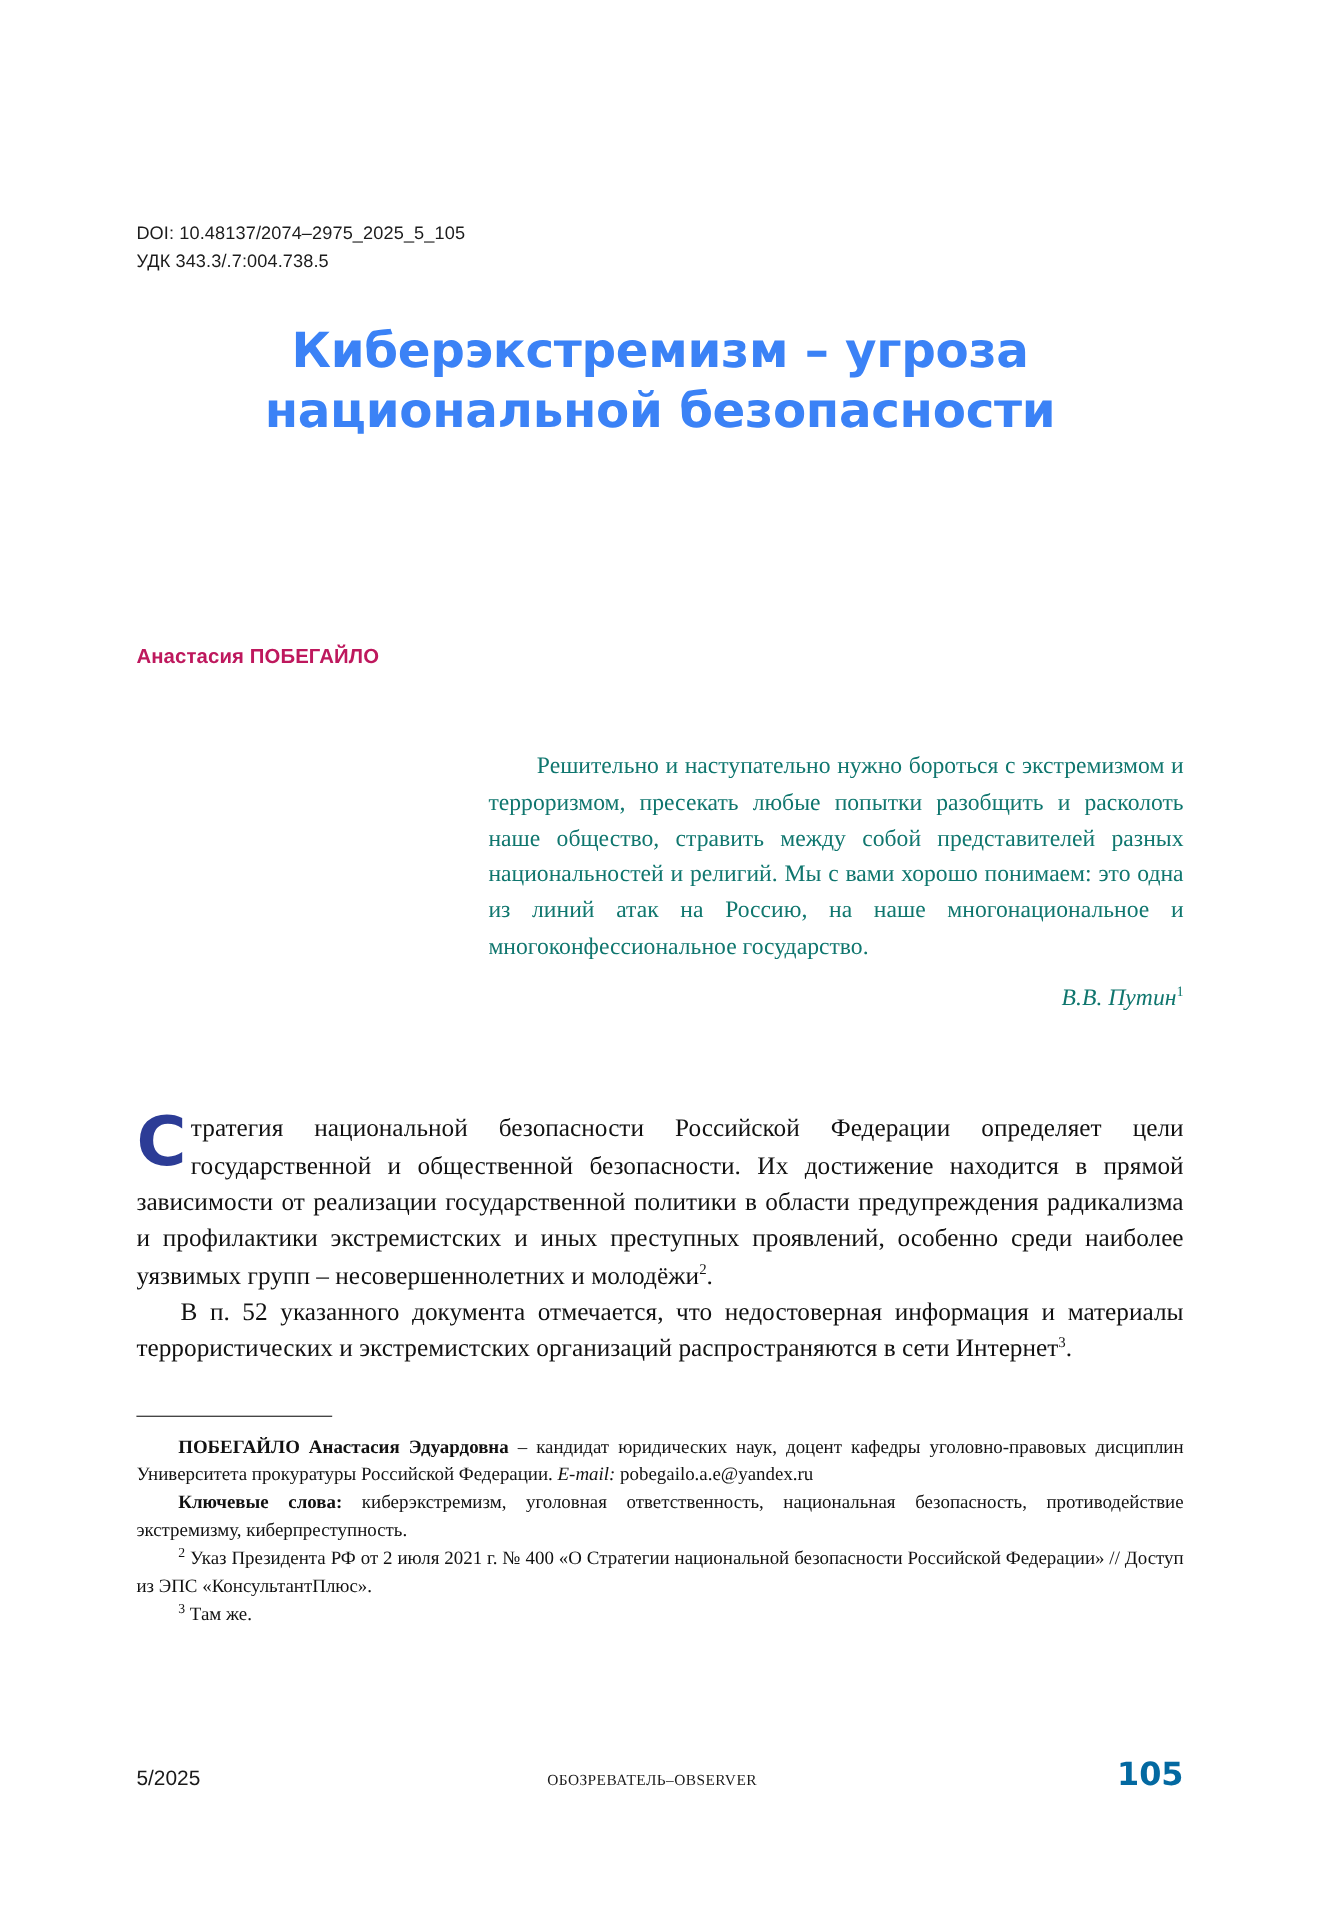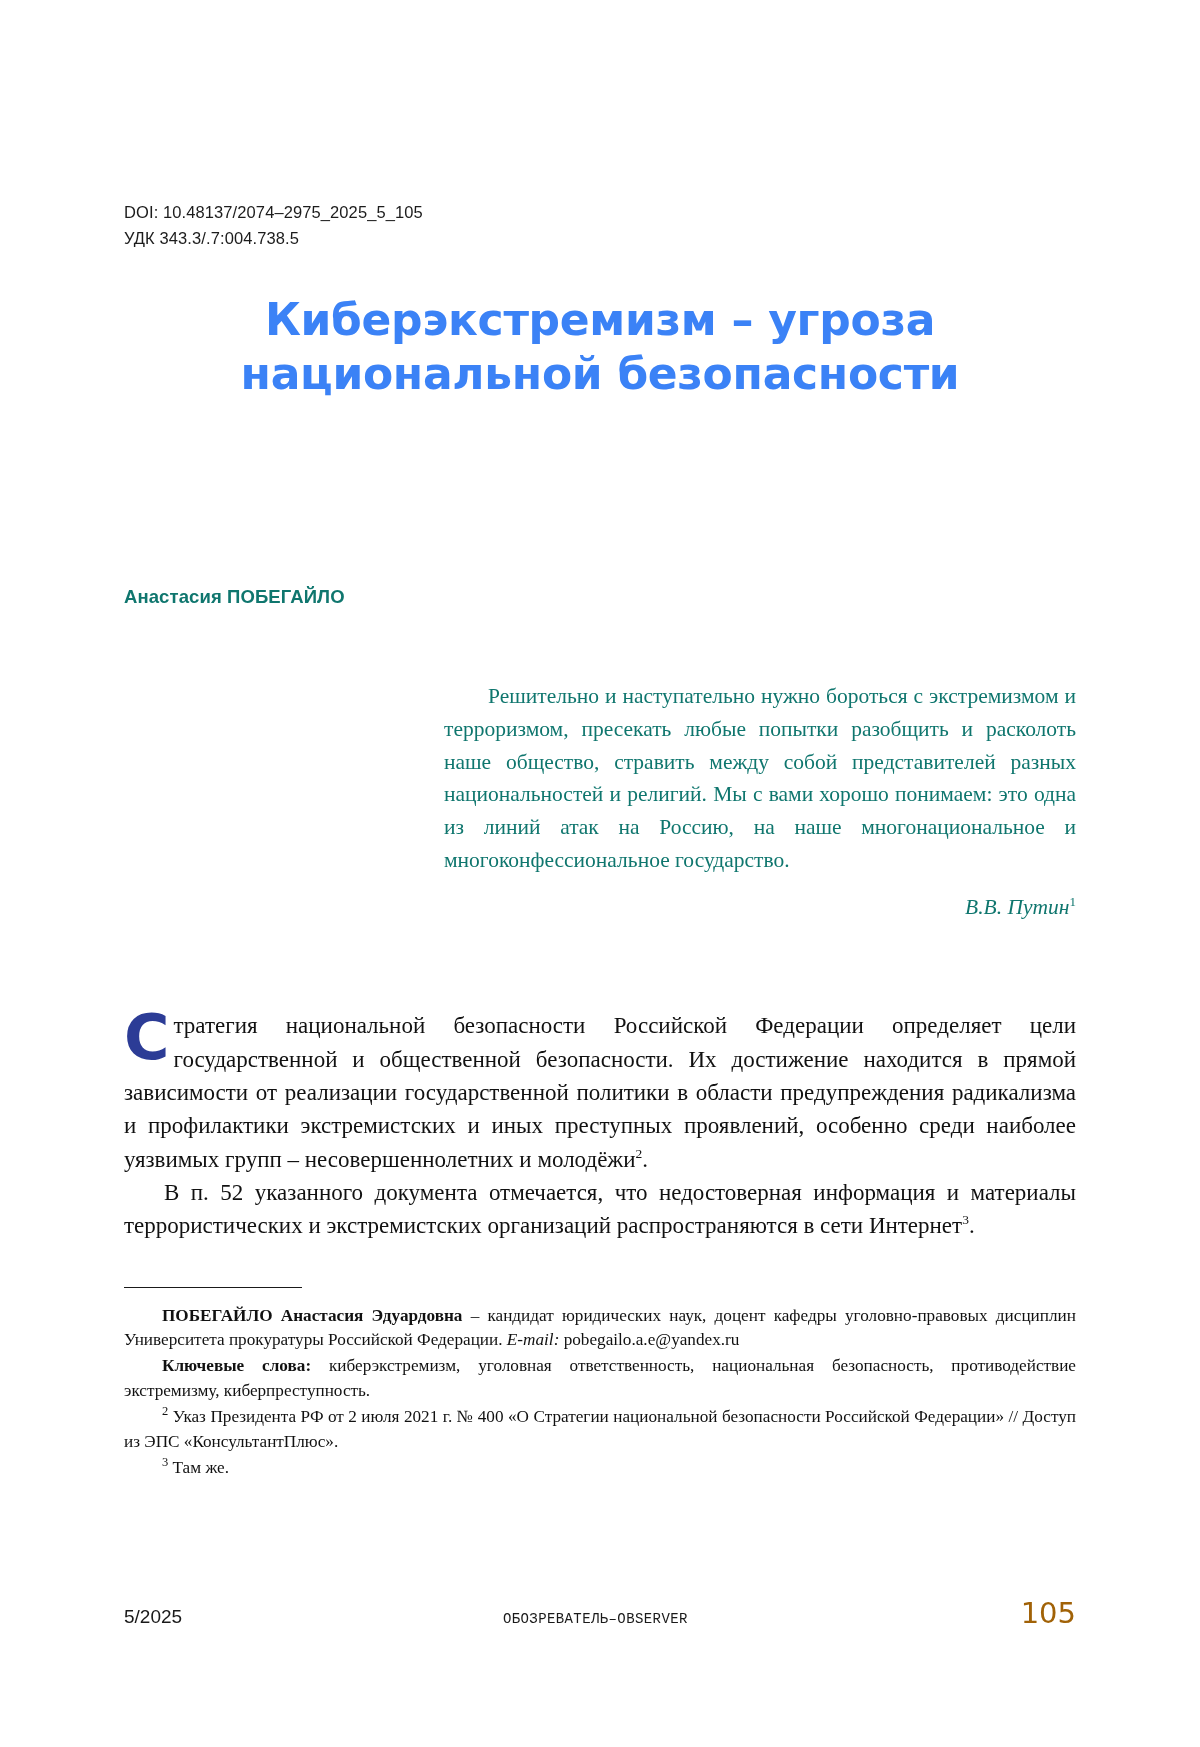--- a/index.html
+++ b/index.html
@@ -50,21 +50,21 @@
     text-align: center;
     letter-spacing: -0.3px;
   }
 
   
   .author {
     margin-top: 186px;
     font-family: "Liberation Sans", sans-serif;
     font-size: 18.5px;
     font-weight: bold;
-    color: #0f766e;
+    color: #be185d;
     letter-spacing: 0.1px;
   }
 
   
   .epigraph {
     margin-top: 72px;
     margin-left: 320px;
     width: 632px;
     font-family: "Liberation Serif", serif;
     font-size: 21.5px;
@@ -140,33 +140,33 @@
     display: flex;
     align-items: baseline;
     justify-content: space-between;
   }
   .footer-left {
     font-family: "Liberation Sans", sans-serif;
     font-size: 19px;
     color: #1a1a1a;
   }
   .footer-center {
-    font-family: Liberation Mono, monospace;
+    font-family: Liberation Serif, serif;
     font-size: 14px;
     letter-spacing: 0.4px;
     color: #1a1a1a;
     text-transform: uppercase;
     position: relative;
     left: -6px;
   }
   .footer-right {
     font-family: "DejaVu Sans", sans-serif;
     font-size: 29px;
-    font-weight: normal;
-    color: #a16207;
+    font-weight: bold;
+    color: #0369a1;
   }
 </style>
 </head>
 <body>
 
 <div class="page">
   <div class="content">
 
     <div class="ids">
       <div>DOI: 10.48137/2074–2975_2025_5_105</div>

